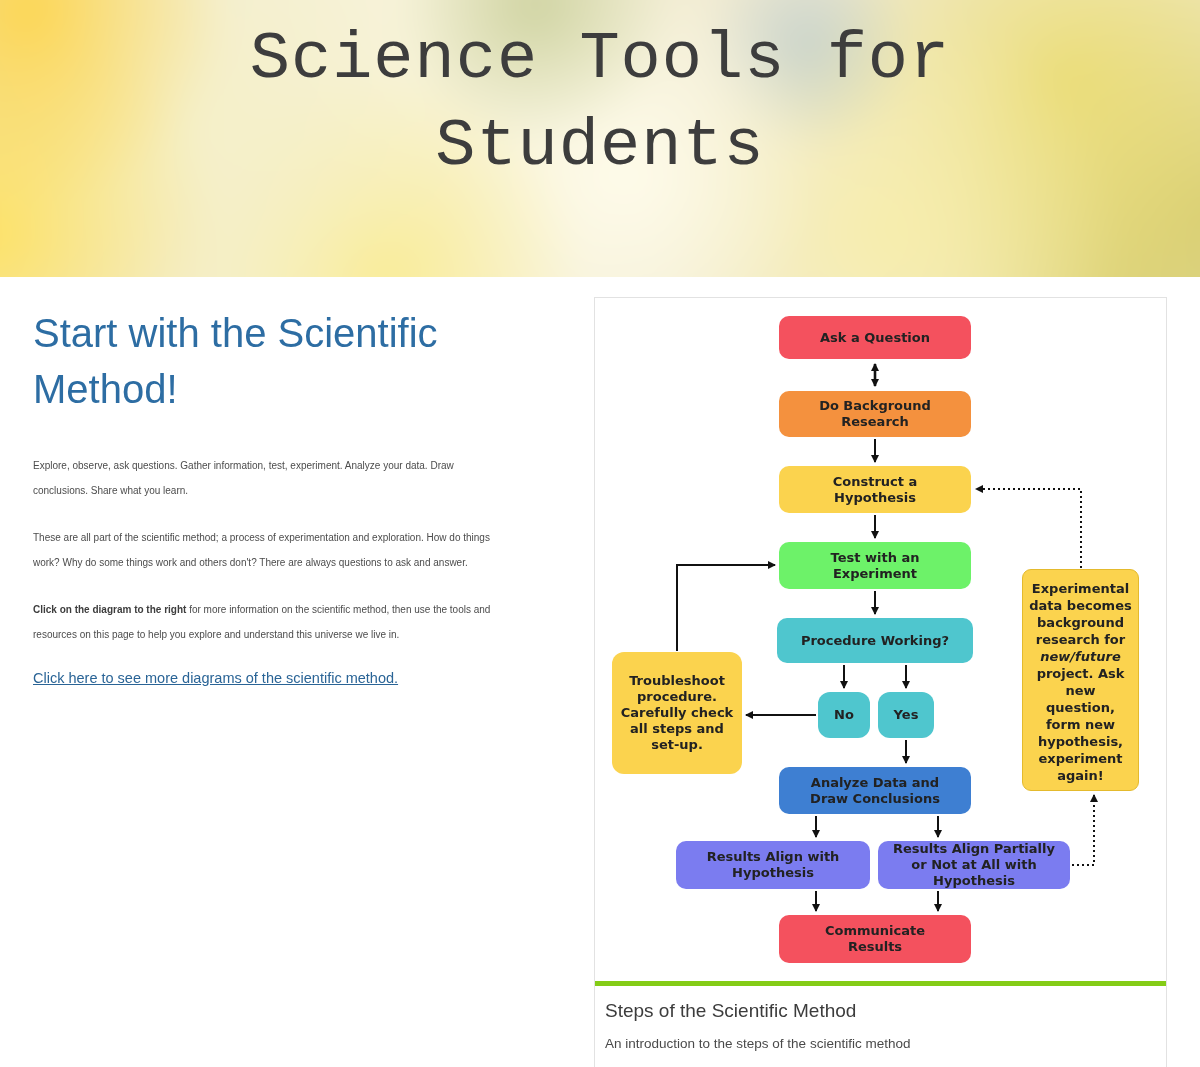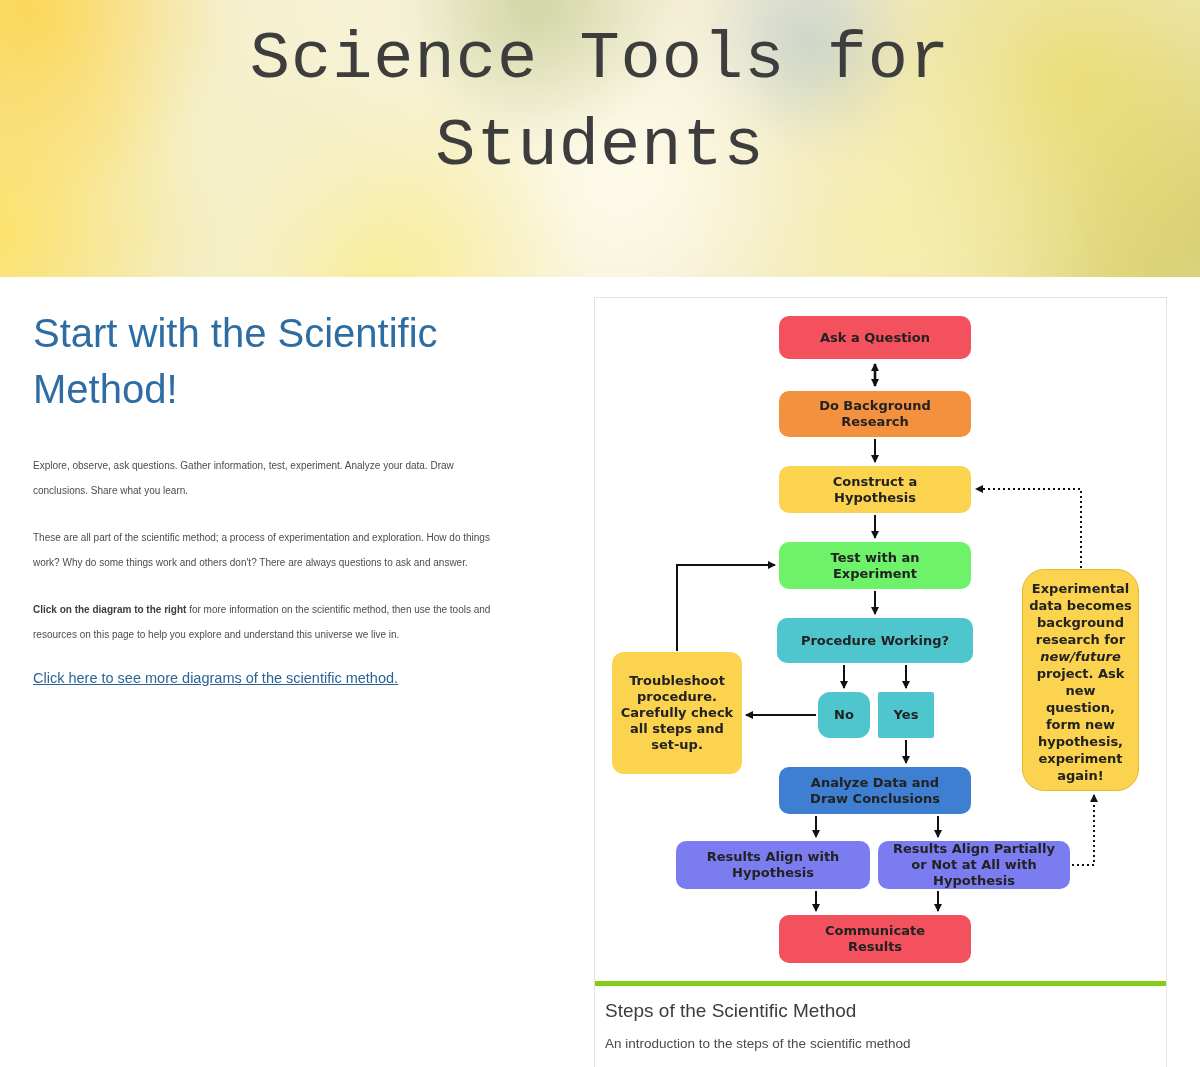--- a/index.html
+++ b/index.html
@@ -47,28 +47,28 @@
   .node { position:absolute; display:flex; align-items:center; justify-content:center;
     text-align:center; font-family:"DejaVu Sans","Liberation Sans",sans-serif;
     font-weight:bold; font-size:13px; line-height:16px; color:#222; border-radius:10px;
     padding:4px 20px; }
   .n-ask         { left:184px; top:18px;  width:192px; height:43px; background:#f4515e; }
   .n-background  { left:184px; top:93px;  width:192px; height:46px; background:#f4913e; }
   .n-construct   { left:184px; top:168px; width:192px; height:47px; background:#fbd34e; }
   .n-test        { left:184px; top:244px; width:192px; height:47px; background:#6df269; }
   .n-procedure   { left:182px; top:320px; width:196px; height:45px; background:#4fc6ce; padding:4px 4px; }
   .n-no          { left:223px; top:394px; width:52px;  height:46px; background:#4fc6ce; border-radius:12px; padding:0; }
-  .n-yes         { left:283px; top:394px; width:56px;  height:46px; background:#4fc6ce; border-radius:2px; padding:2px; }
+  .n-yes         { left:283px; top:394px; width:56px;  height:46px; background:#4fc6ce; border-radius:12px; padding:2px; }
   .n-troubleshoot{ left:17px;  top:354px; width:130px; height:122px; background:#fbd34e; border-radius:12px; padding:4px 6px; }
   .n-analyze     { left:184px; top:469px; width:192px; height:47px; background:#3e7fd2; }
   .n-resultsL    { left:81px;  top:543px; width:194px; height:48px; background:#7b7cf0; padding:4px 14px; }
   .n-resultsR    { left:283px; top:543px; width:192px; height:48px; background:#7b7cf0; padding:4px 8px; }
   .n-communicate { left:184px; top:617px; width:192px; height:48px; background:#f4515e; padding:4px 40px; }
   .n-side        { left:427px; top:271px; width:117px; height:222px; background:#fbd34e;
-                   border-radius:22px; border:1px solid #e4ba2d; line-height:17px; padding:6px 6px;
+                   border-radius:9px; border:1px solid #e4ba2d; line-height:17px; padding:6px 6px;
                    display:block; padding-top:10px; }
   .n-side .it { font-style:italic; }
 
   
   .caption { padding:14px 10px 16px 10px; }
   .caption-title { font-size:19px; color:#3c3c3c; margin-bottom:14px; font-weight:400; }
   .caption-sub { font-size:13.5px; color:#4a4a4a; }
 </style>
 </head>
 <body>

